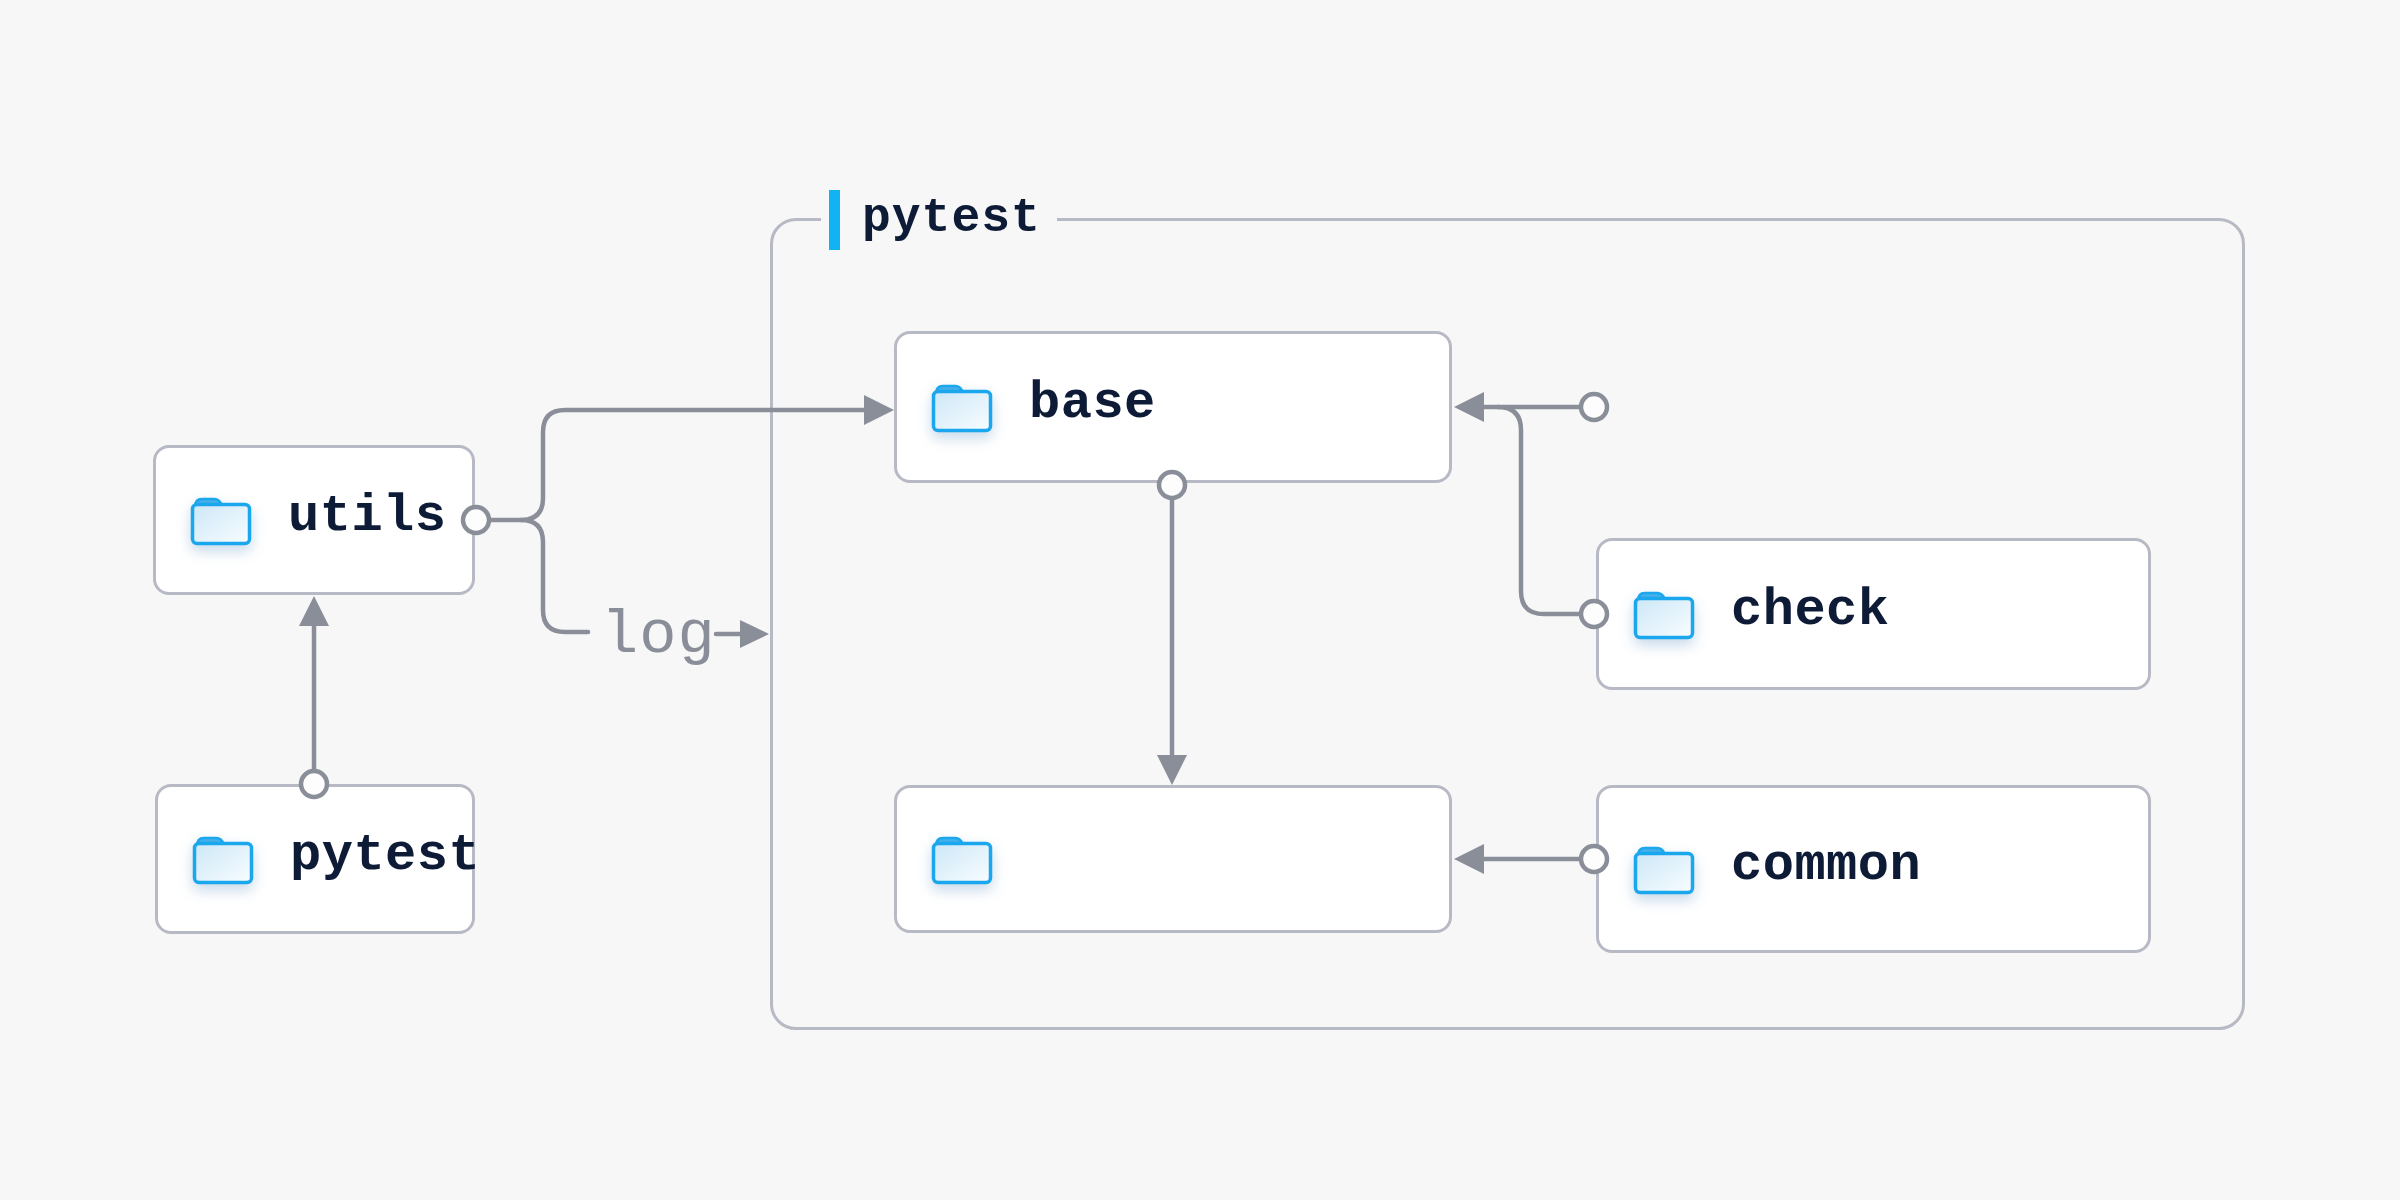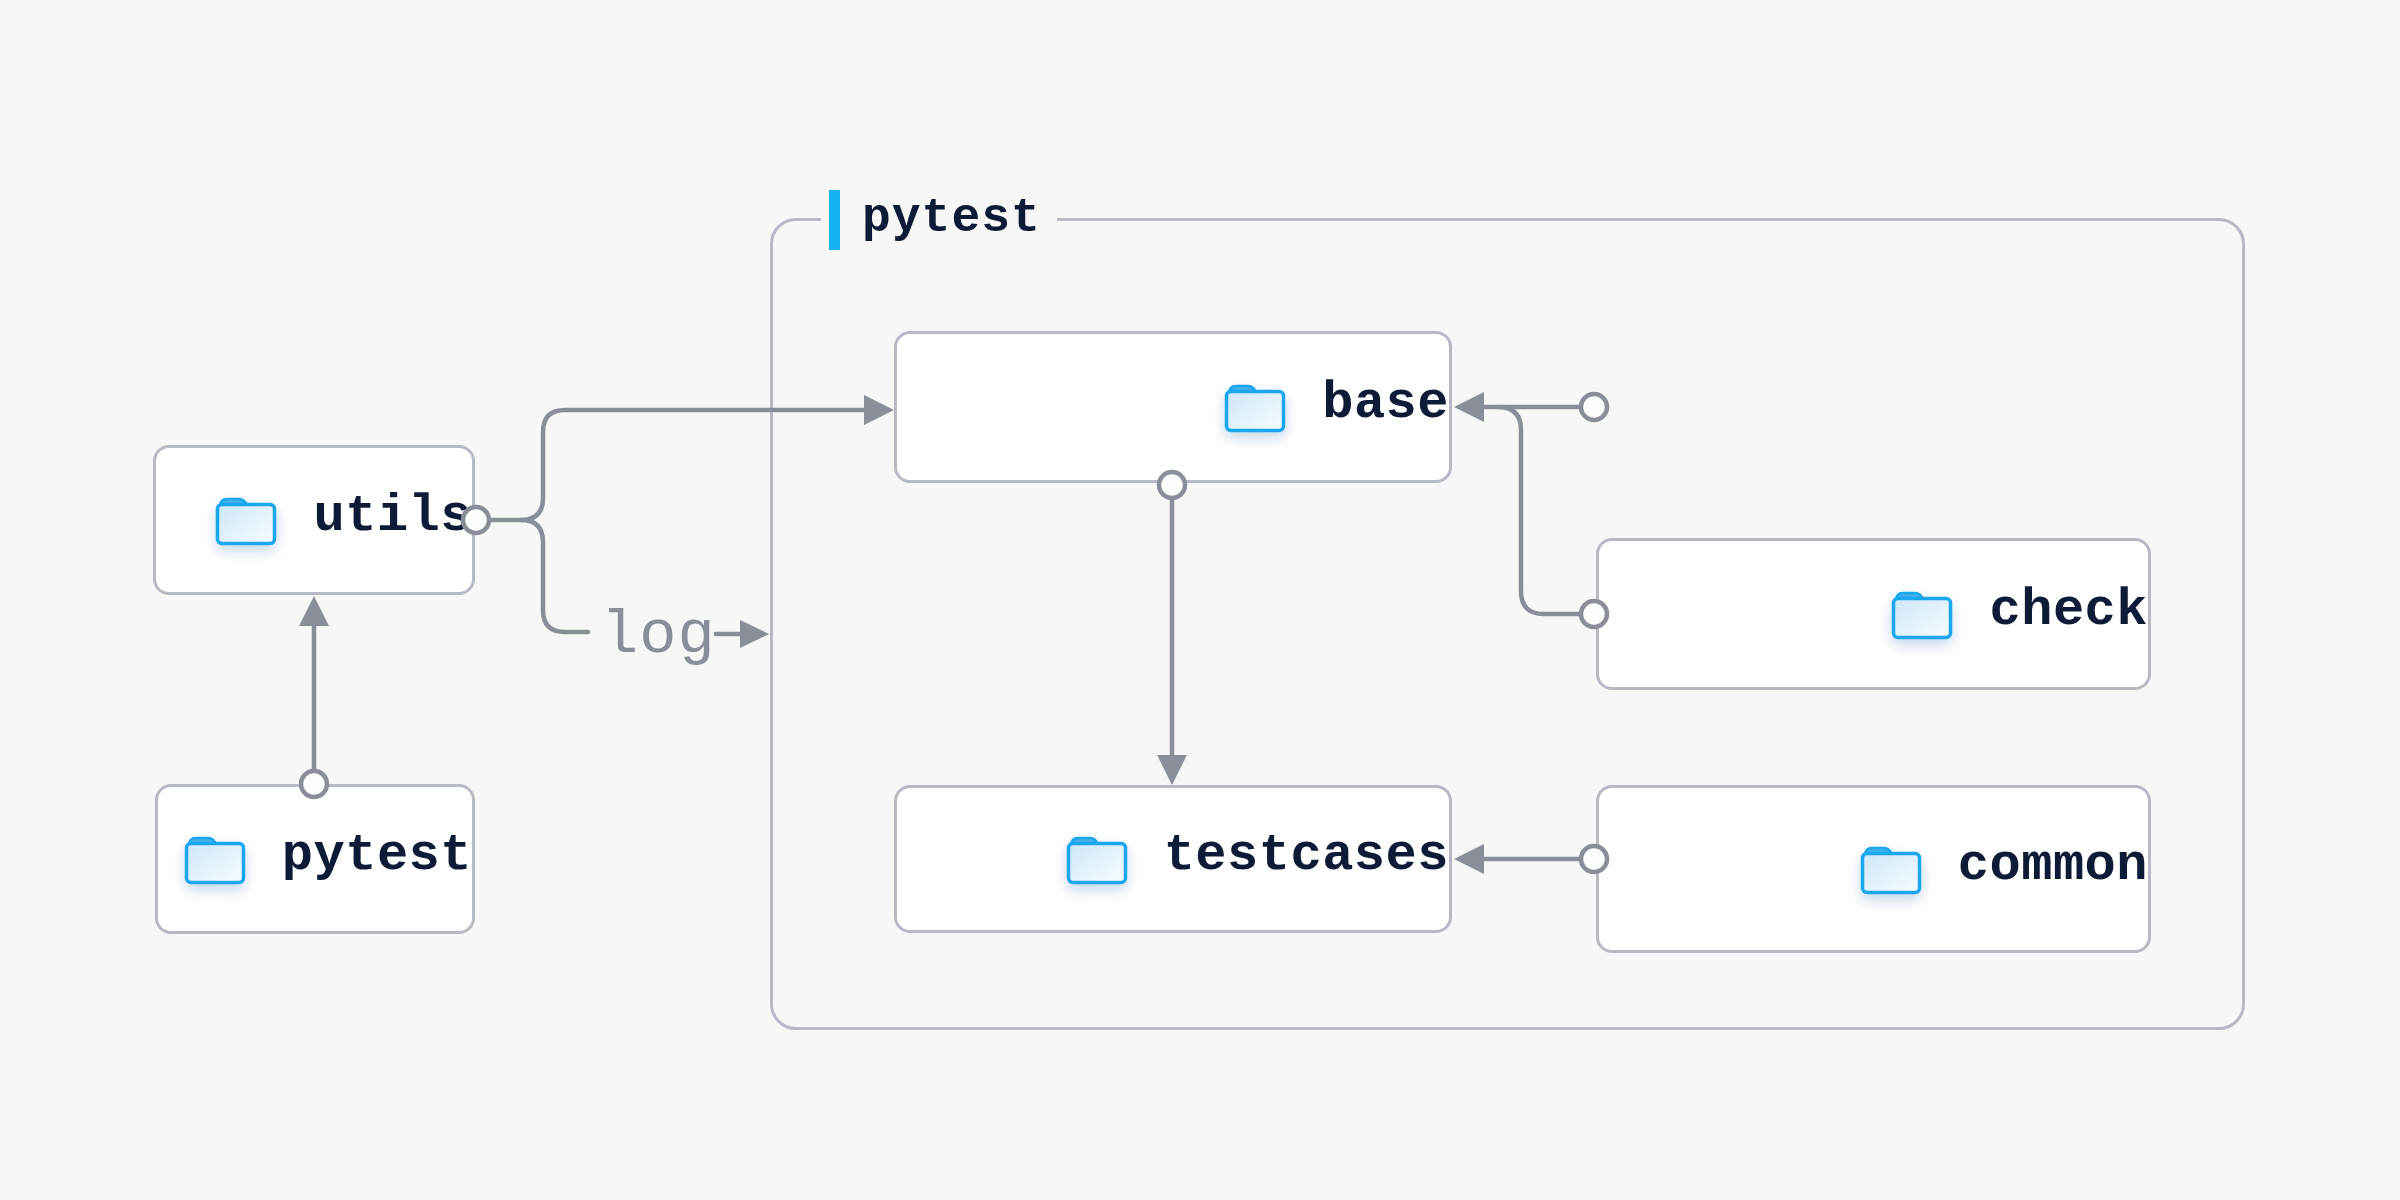--- a/index.html
+++ b/index.html
@@ -19,21 +19,21 @@
   }
   .accent-bar{width:11px;height:60px;background:#12b3f2;}
   .group-label .txt{
     font-size:48px;font-weight:700;color:#0d1b36;letter-spacing:1px;line-height:1;
     padding-bottom:4px;
   }
   
   .node{
     position:absolute;background:#ffffff;border:3px solid #b7b9c4;border-radius:16px;
     box-sizing:border-box;display:flex;align-items:center;gap:34px;
-    padding-left:32px;z-index:2;justify-content:flex-end;
+    padding-left:32px;z-index:2;
   }
   .node .label{
     font-size:52px;font-weight:700;color:#0d1b36;letter-spacing:0.5px;line-height:1;
     padding-bottom:6px;
   }
   .folder{width:66px;height:54px;flex:0 0 auto;filter:drop-shadow(0 6px 7px rgba(70,130,185,.30));}
   #node-utils    {left:153px;top:445px;width:322px;height:150px;}
   #node-config   {left:155px;top:784px;width:320px;height:150px;}
   #node-base     {left:894px;top:331px;width:558px;height:152px;}
   #node-pymilvus {left:1596px;top:331px;width:555px;height:152px;}
@@ -102,21 +102,20 @@
     <svg class="folder">
         <use href="#sym-folder"></use>
       </svg>
     <span class="label">check</span>
   </div>
 
   <div class="node" id="node-testcases">
     <svg class="folder">
         <use href="#sym-folder"></use>
       </svg>
-    <span class="label">testcases</span>
   </div>
 
   <div class="node" id="node-common">
     <svg class="folder">
         <use href="#sym-folder"></use>
       </svg>
     <span class="label">common</span>
   </div>
 
   <div class="log-label">log</div>

